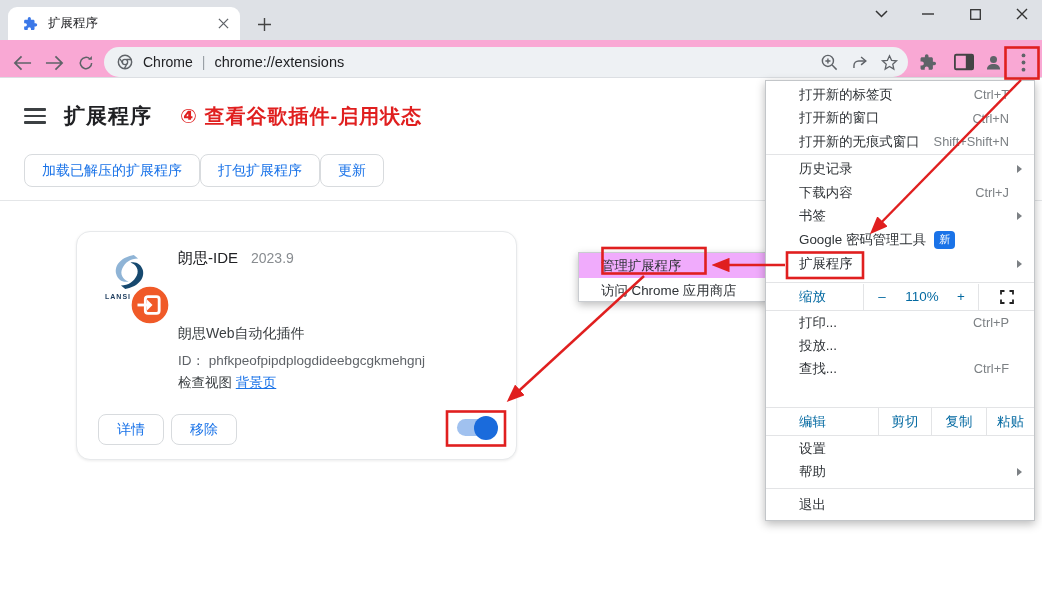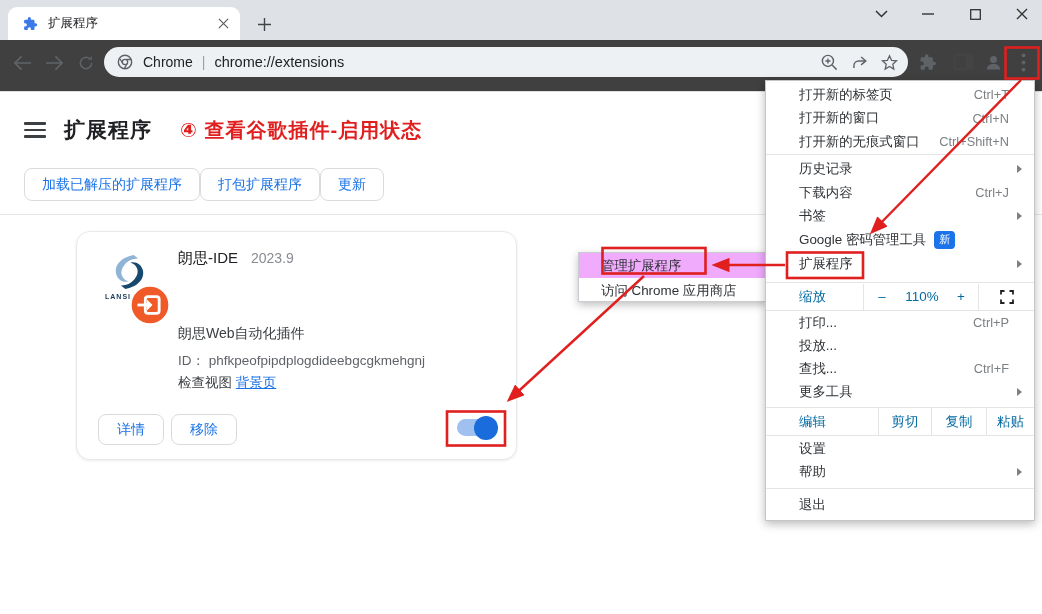--- a/index.html
+++ b/index.html
@@ -11,21 +11,21 @@
   .tabstrip { position:relative; height:40px; background:#dee1e6; }
   .tab { position:absolute; left:8px; top:7px; width:232px; height:33px; background:#fff;
          border-radius:9px 9px 0 0; display:flex; align-items:center; padding:0 8px 0 14px; }
   .tab-title { flex:1; font-size:12.5px; color:#202124; white-space:nowrap; overflow:hidden; margin-left:10px; }
   .tab-close { width:18px; height:18px; display:flex; align-items:center; justify-content:center; border-radius:50%; }
   .newtab { position:absolute; left:252px; top:12px; width:24px; height:24px; display:flex; align-items:center; justify-content:center; }
   .winctl { position:absolute; right:3px; top:2px; display:flex; gap:13px; }
   .winctl > div { width:34px; height:24px; display:flex; align-items:center; justify-content:center; }
 
   
-  .toolbar { position:relative; height:52px; background:#404040; border-bottom:1px solid #dcdfe3; }
+  .toolbar { position:relative; height:38px; background:#f9a8d4; border-bottom:1px solid #dcdfe3; }
   .navbtn { position:absolute; top:11px; width:24px; height:24px; display:flex; align-items:center; justify-content:center; }
   .omnibox { position:absolute; left:104px; top:7px; width:804px; height:30px; background:#eef1f4;
              border-radius:15px; display:flex; align-items:center; padding:0 4px 0 13px; }
   .site-label { font-size:14px; color:#202124; margin-left:10px; }
   .omni-div { font-size:14px; color:#9aa0a6; margin:0 9px; }
   .omni-url { font-size:14.5px; color:#202124; }
   .omni-icons { margin-left:auto; display:flex; align-items:center; }
   .omni-icons > span { width:30px; height:28px; display:flex; align-items:center; justify-content:center; }
   .tb-right { position:absolute; top:10px; width:24px; height:24px; display:flex; align-items:center; justify-content:center; }
 
@@ -262,21 +262,21 @@
     <div class="mi" style="top:2px;height:23.5px">
       <span class="lbl">打开新的标签页</span>
       <span class="sc">Ctrl+T</span>
     </div>
     <div class="mi" style="top:25.5px;height:23.5px">
       <span class="lbl">打开新的窗口</span>
       <span class="sc">Ctrl+N</span>
     </div>
     <div class="mi" style="top:49px;height:23.5px">
       <span class="lbl">打开新的无痕式窗口</span>
-      <span class="sc">Ctrl+Shift+N</span>
+      <span class="sc">Shift+Shift+N</span>
     </div>
     <div class="msep" style="top:73px"></div>
 
     <div class="mi" style="top:99.7px;height:23.7px">
       <span class="lbl">下载内容</span>
       <span class="sc">Ctrl+J</span>
     </div>
     <div class="mi" style="top:76px;height:23.7px">
       <span class="lbl">历史记录</span>
         <span class="tri"></span>
@@ -313,24 +313,20 @@
     <div class="mi" style="top:230px;height:23px">
       <span class="lbl">打印...</span>
       <span class="sc">Ctrl+P</span>
     </div>
     <div class="mi" style="top:253px;height:23px">
       <span class="lbl">投放...</span>
     </div>
     <div class="mi" style="top:276px;height:23px">
       <span class="lbl">查找...</span>
       <span class="sc">Ctrl+F</span>
-    </div>
-    <div class="mi" style="top:299px;height:23px">
-      <span class="lbl">更多工具</span>
-        <span class="tri"></span>
     </div>
     <div class="msep" style="top:325.5px"></div>
 
     <div style="position:absolute;top:327px;left:0;width:100%;height:27px;display:flex">
       <div class="zcell" style="width:112px;justify-content:flex-start;padding-left:33px">编辑</div>
       <div class="vdiv"></div>
       <div class="zcell" style="width:52px">剪切</div>
       <div class="vdiv"></div>
       <div class="zcell" style="width:54px">复制</div>
       <div class="vdiv"></div>

